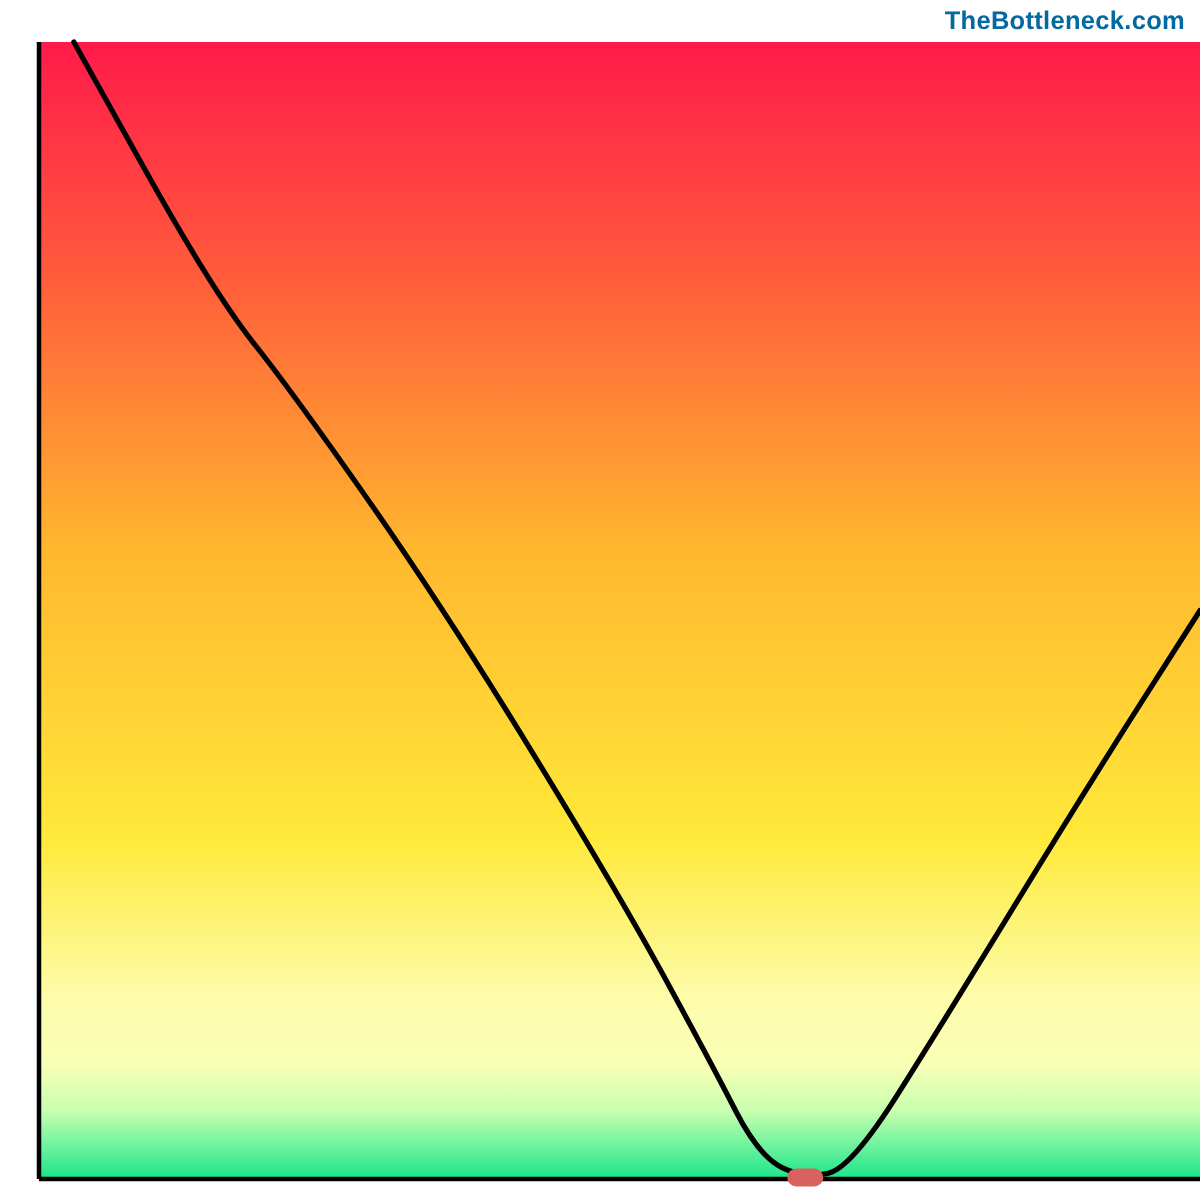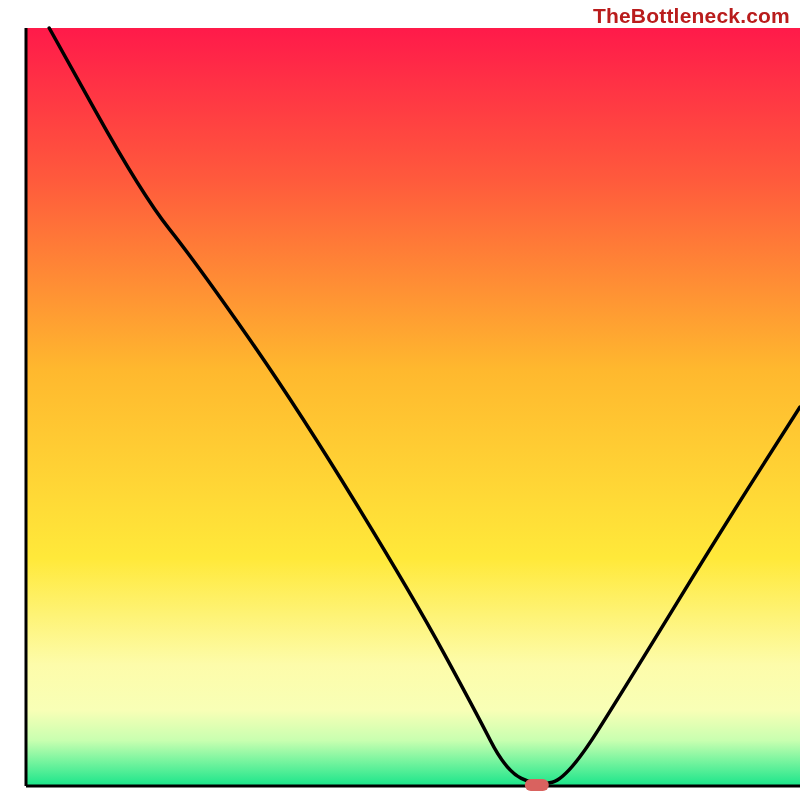--- a/index.html
+++ b/index.html
@@ -13,23 +13,23 @@
   }
   #container {
     position: relative;
     width: 800px;
     height: 800px;
   }
   #watermark {
     position: absolute;
     top: 4px;
     right: 10px;
-    font-size: 21px;
+    font-size: 17px;
     font-weight: 600;
-    color: #b91c1c;
+    color: #0369a1;
     letter-spacing: 0.2px;
     z-index: 10;
   }
   svg {
     position: absolute;
     left: 0;
     top: 0;
   }
 </style>
 </head>

